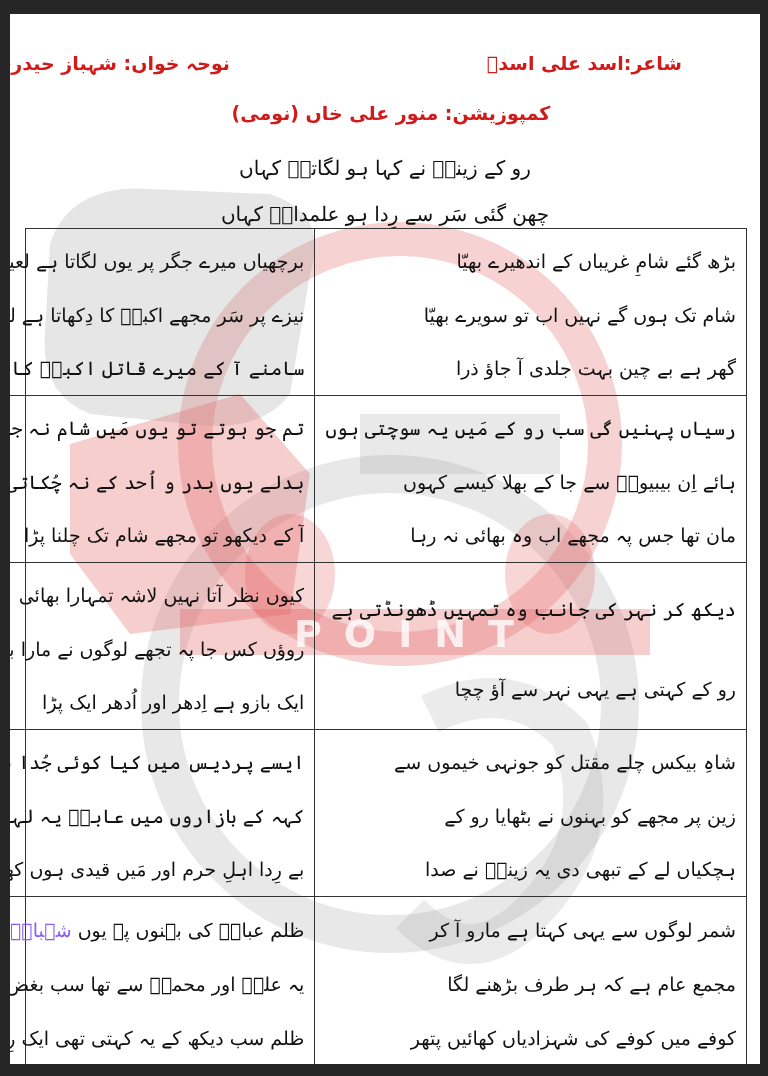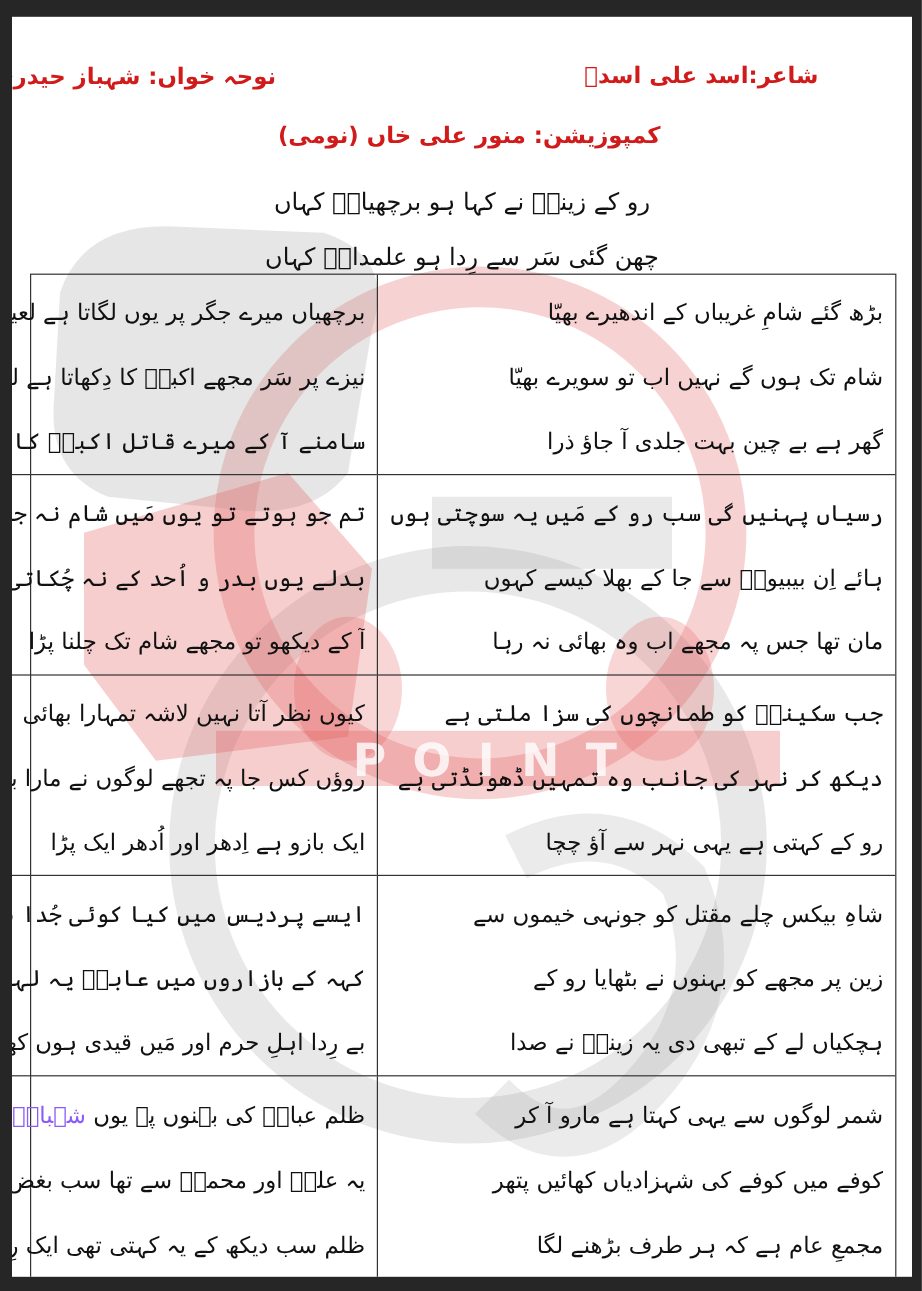--- a/index.html
+++ b/index.html
@@ -121,21 +121,21 @@
 
     <path d="M420 700 Q500 660 560 720 Q600 820 520 900 Q460 960 400 900" fill="none" stroke="#9a9a9a" stroke-width="40" opacity="0.2"></path>
   </svg>
 
   <div class="header-row">
     <span class="hdr-poet">شاعر:اسد علی اسدؔ</span>
     <span class="hdr-reciter">نوحہ خواں: شہباز حیدری</span>
   </div>
   <div class="hdr-composer">کمپوزیشن: منور علی خاں (نومی)</div>
 
-  <div class="chorus chorus-1">رو کے زینبؑ نے کہا ہو برچھیاںؑ کہاں</div>
+  <div class="chorus chorus-1">رو کے زینبؑ نے کہا ہو لگاتاؑ کہاں</div>
   <div class="chorus chorus-2">چھن گئی سَر سے رِدا ہو علمدارؑ کہاں</div>
 
   <div class="grid">
 
     <div class="cell">
       <div class="line">بڑھ گئے شامِ غریباں کے اندھیرے بھیّا</div>
       <div class="line">شام تک ہوں گے نہیں اب تو سویرے بھیّا</div>
       <div class="line">گھر ہے بے چین بہت جلدی آ جاؤ ذرا</div>
     </div>
     <div class="cell">
@@ -149,21 +149,20 @@
       <div class="line">ہائے اِن بیبیوںؑ سے جا کے بھلا کیسے کہوں</div>
       <div class="line">مان تھا جس پہ مجھے اب وہ بھائی نہ رہا</div>
     </div>
     <div class="cell">
       <div class="line">تم جو ہوتے تو یوں مَیں شام نہ جاتی ہائے</div>
       <div class="line">بدلے یوں بدر و اُحد کے نہ چُکاتی ہائے</div>
       <div class="line">آ کے دیکھو تو مجھے شام تک چلنا پڑا</div>
     </div>
 
     <div class="cell">
-      <div class="line">جب سکینہؑ کو طمانچوں کی سزا ملتی ہے</div>
       <div class="line">دیکھ کر نہر کی جانب وہ تمہیں ڈھونڈتی ہے</div>
       <div class="line">رو کے کہتی ہے یہی نہر سے آؤ چچا</div>
     </div>
     <div class="cell">
       <div class="line">کیوں نظر آتا نہیں لاشہ تمہارا بھائی</div>
       <div class="line">روؤں کس جا پہ تجھے لوگوں نے مارا بھائی</div>
       <div class="line">ایک بازو ہے اِدھر اور اُدھر ایک پڑا</div>
     </div>
 
     <div class="cell">
@@ -172,22 +171,22 @@
       <div class="line">ہچکیاں لے کے تبھی دی یہ زینبؑ نے صدا</div>
     </div>
     <div class="cell">
       <div class="line">ایسے پردیس میں کیا کوئی جُدا ہوتا ہے</div>
       <div class="line">کہہ کے بازاروں میں عابدؑ یہ لہو روتا ہے</div>
       <div class="line">بے رِدا اہلِ حرم اور مَیں قیدی ہوں کھڑا</div>
     </div>
 
     <div class="cell last">
       <div class="line">شمر لوگوں سے یہی کہتا ہے مارو آ کر</div>
+      <div class="line">مجمعِ عام ہے کہ ہر طرف بڑھنے لگا</div>
       <div class="line">کوفے میں کوفے کی شہزادیاں کھائیں پتھر</div>
-      <div class="line">مجمعِ عام ہے کہ ہر طرف بڑھنے لگا</div>
     </div>
     <div class="cell last">
       <div class="line"><span>ظلم عباسؑ کی بہنوں پہ یوں </span><span class="red">شہبازؔ</span></div>
       <div class="line">یہ علیؑ اور محمدؐ سے تھا سب بغض و حسد</div>
       <div class="line">ظلم سب دیکھ کے یہ کہتی تھی ایک رِدا</div>
     </div>
   </div>
 </div>
 
 </body></html>

